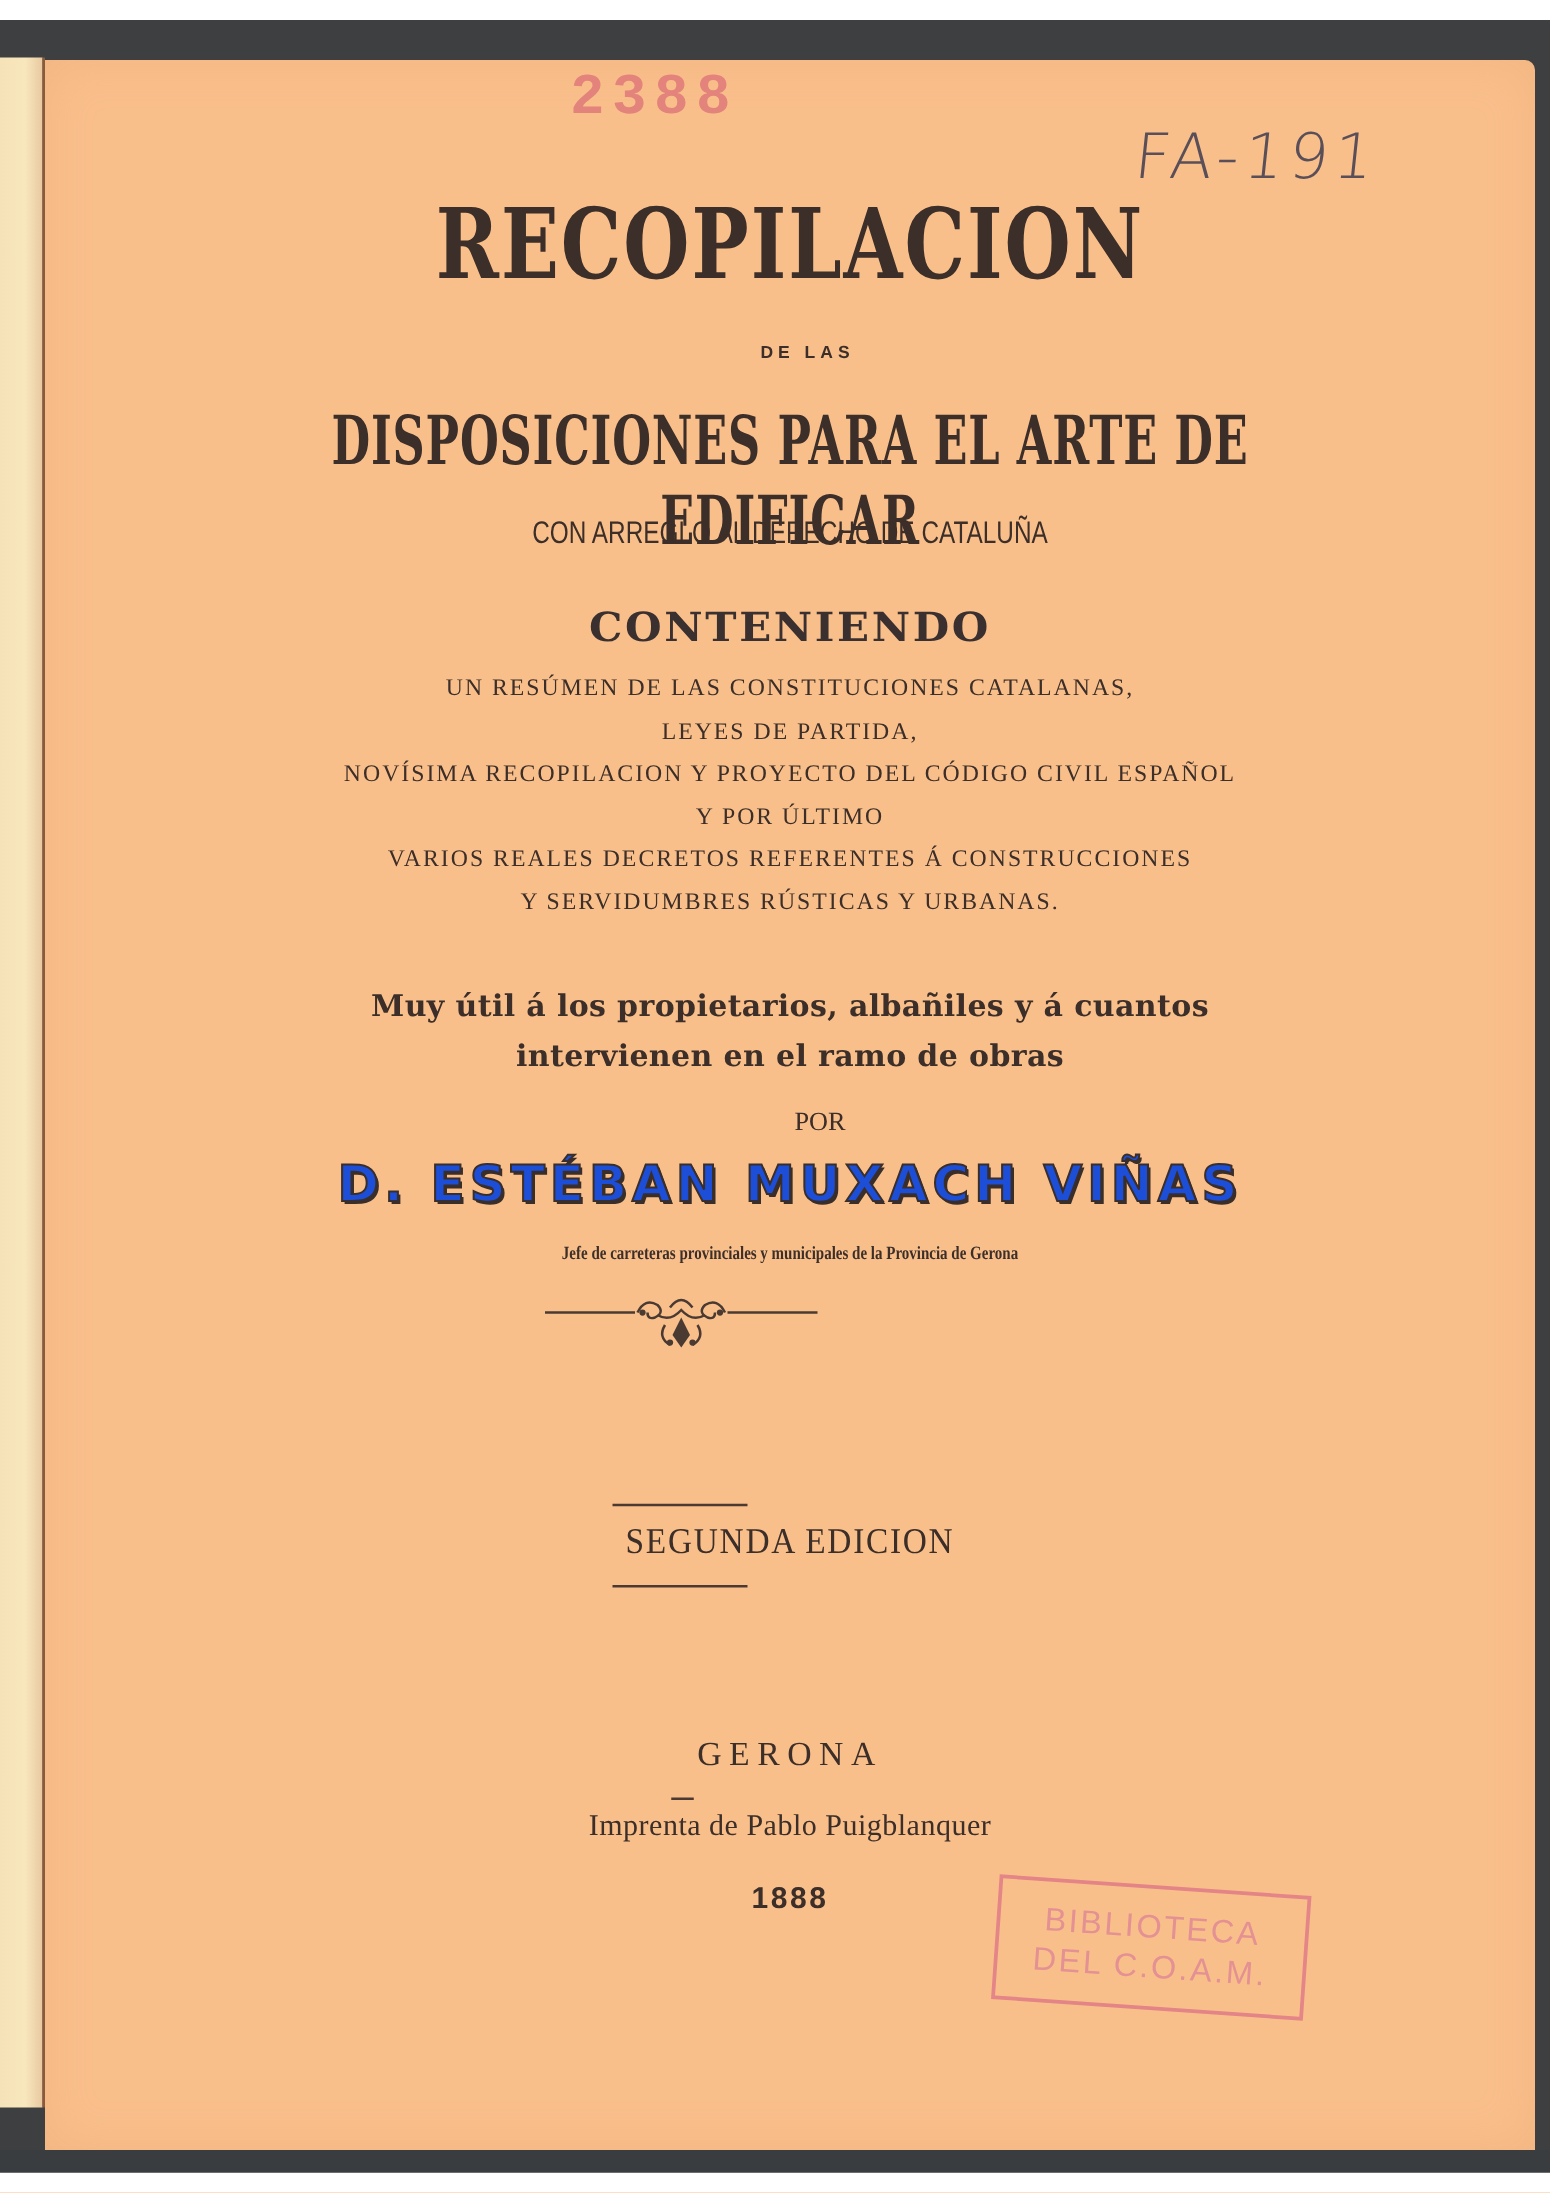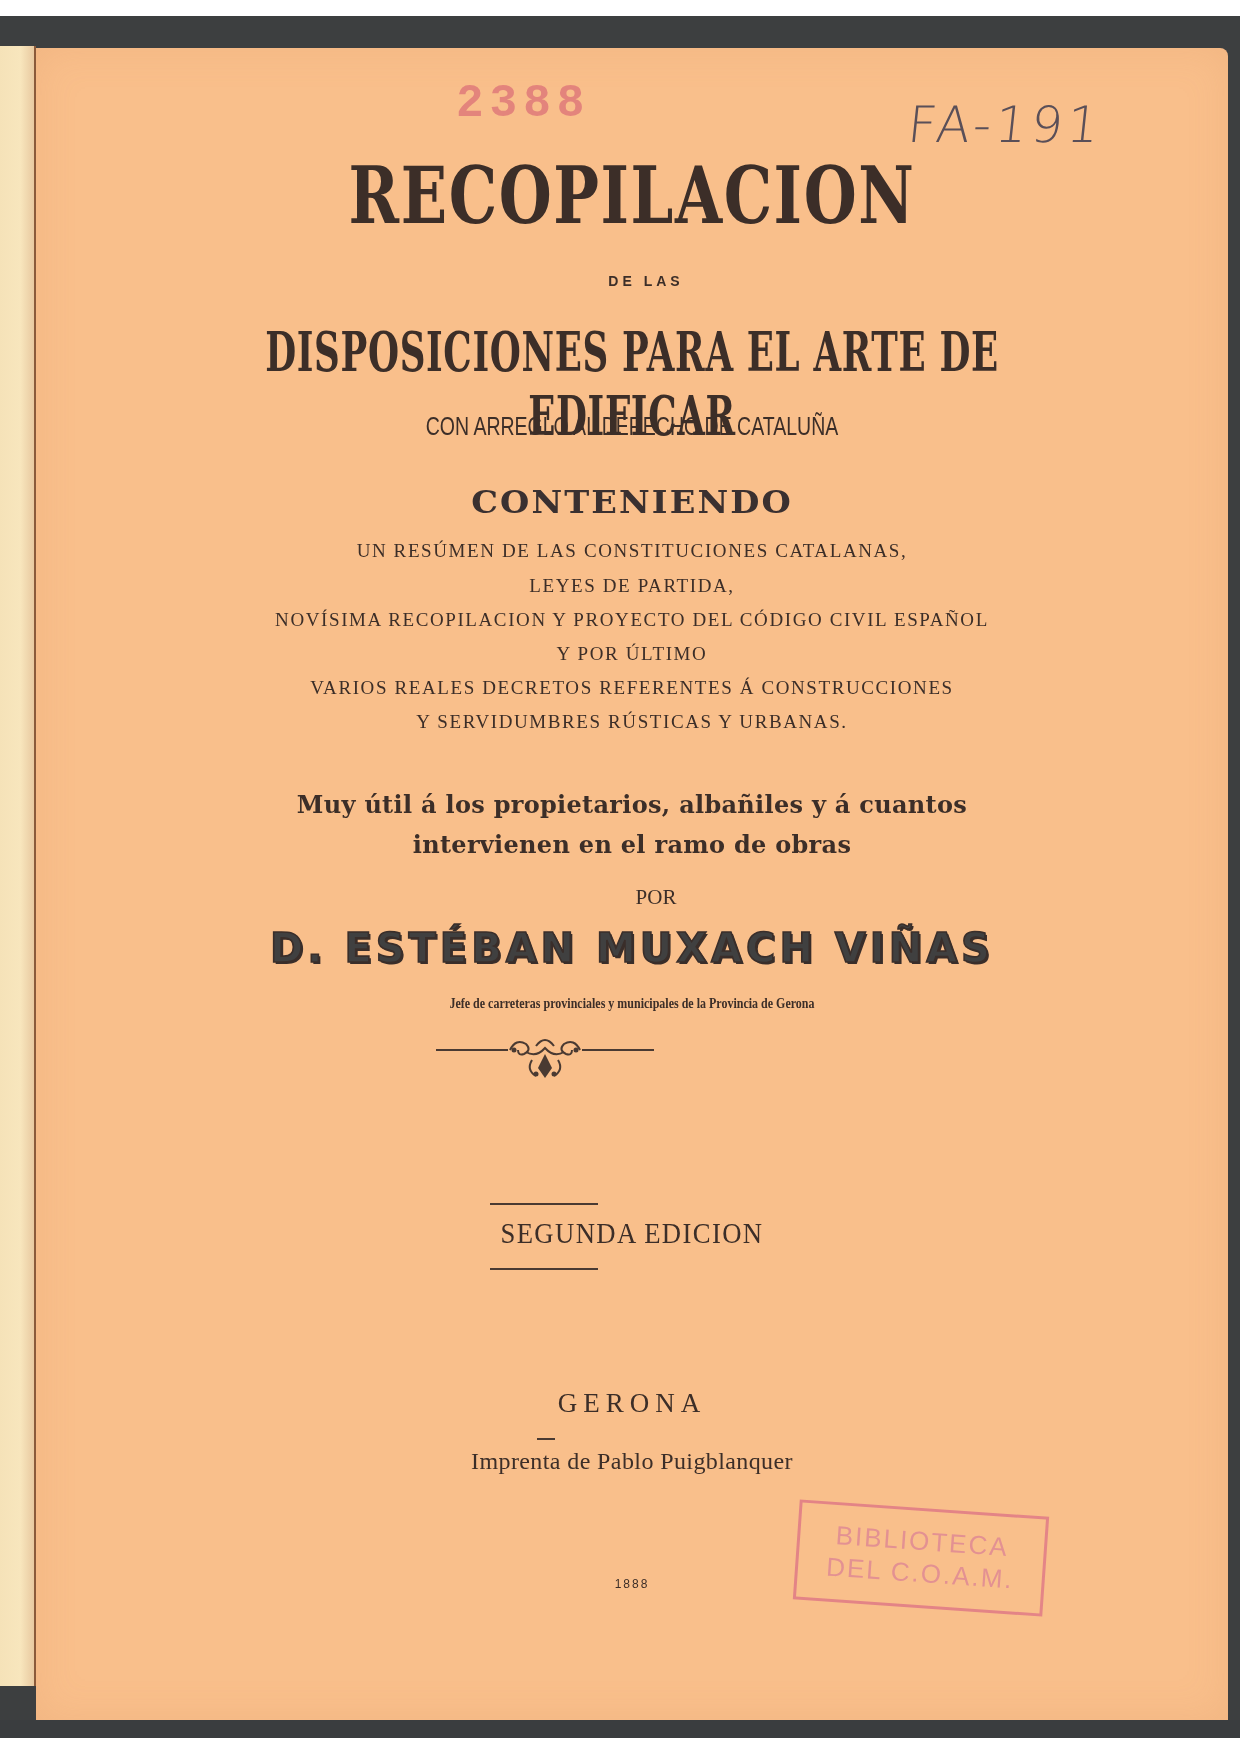--- a/index.html
+++ b/index.html
@@ -19,21 +19,21 @@
     }
     .page {
       position: absolute; left: 36px; top: 48px; width: 1192px; height: 1672px;
       background: #f9bf8b;
       border-radius: 0 8px 0 0;
       box-shadow: inset 0 0 40px rgba(210,140,90,0.18);
     }
     .stamp-number {
       position: absolute; left: 456px; top: 52px;
       font-family: "Liberation Mono", monospace; font-weight: bold;
-      font-size: 46px; color: #e07a7a; letter-spacing: 6px; opacity: .85; margin-top: 26px;
+      font-size: 46px; color: #e07a7a; letter-spacing: 6px; opacity: .85;
     }
     .handwritten {
       position: absolute; left: 908px; top: 96px;
       font-family: "DejaVu Sans", sans-serif; font-size: 50px; color: #5a4f58;
       letter-spacing: 4px; transform: skewX(-6deg); font-weight: 300;
     }
     .line { position: absolute; left: 36px; width: 1192px; text-align: center; color: #3c2e28; }
     .title-main {
       top: 150px; font-family: "DejaVu Serif", serif; font-weight: bold;
       font-size: 78px; letter-spacing: 2px; transform: scaleX(0.78);
@@ -57,21 +57,21 @@
     .contents-line {
       font-family: "Liberation Serif", serif; font-size: 19px; letter-spacing: 1.6px;
     }
     .muy-util {
       font-family: "DejaVu Serif", serif; font-weight: bold; font-size: 24px;
       letter-spacing: .3px;
     }
     .por { top: 885px; font-family: "Liberation Serif", serif; font-size: 21px; font-weight: normal; margin-left: 24px; }
     .author {
       top: 925px; font-family: "DejaVu Sans", sans-serif; font-weight: bold;
-      font-size: 40px; letter-spacing: 4px; color: #404040;
+      font-size: 40px; letter-spacing: 4px; color: #1d4ed8;
       -webkit-text-stroke: 1.6px #3a2e2a;
       text-shadow: 2px 2px 0 #3a2e2a;
     }
     .author-role {
       top: 995px; font-family: "Liberation Serif", serif; font-size: 15px;
       font-weight: bold; transform: scaleX(0.8);
     }
     .ornament { position: absolute; left: 432px; top: 1030px; width: 226px; height: 56px; }
     .rule { position: absolute; height: 2px; background: #4a3a32; }
     .edition {
@@ -79,22 +79,22 @@
       letter-spacing: 1.5px; transform: scaleX(0.92);
     }
     .city {
       top: 1388px; font-family: Liberation Serif, serif; font-size: 27px;
       letter-spacing: 6px;
     }
     .printer {
       top: 1448px; font-family: Liberation Serif, serif; font-size: 24px; letter-spacing: .4px;
     }
     .year {
-      top: 1577px; font-family: "Liberation Sans", sans-serif; font-size: 12px;
-      font-weight: normal; letter-spacing: 2px;
+      top: 1505px; font-family: "Liberation Sans", sans-serif; font-size: 24px;
+      font-weight: bold; letter-spacing: 2px;
     }
     .library-stamp {
       position: absolute; left: 796px; top: 1508px; width: 250px; height: 100px;
       border: 3px solid #e07a86; transform: rotate(4deg);
       color: #e08a94; font-family: "Liberation Sans", sans-serif;
       font-size: 26px; line-height: 32px; text-align: center;
       padding-top: 14px; box-sizing: border-box; opacity: .85; letter-spacing: 2px;
     }
     .dim-bottom {
       position: absolute; left: 0; top: 1720px; width: 1240px; height: 18px;

